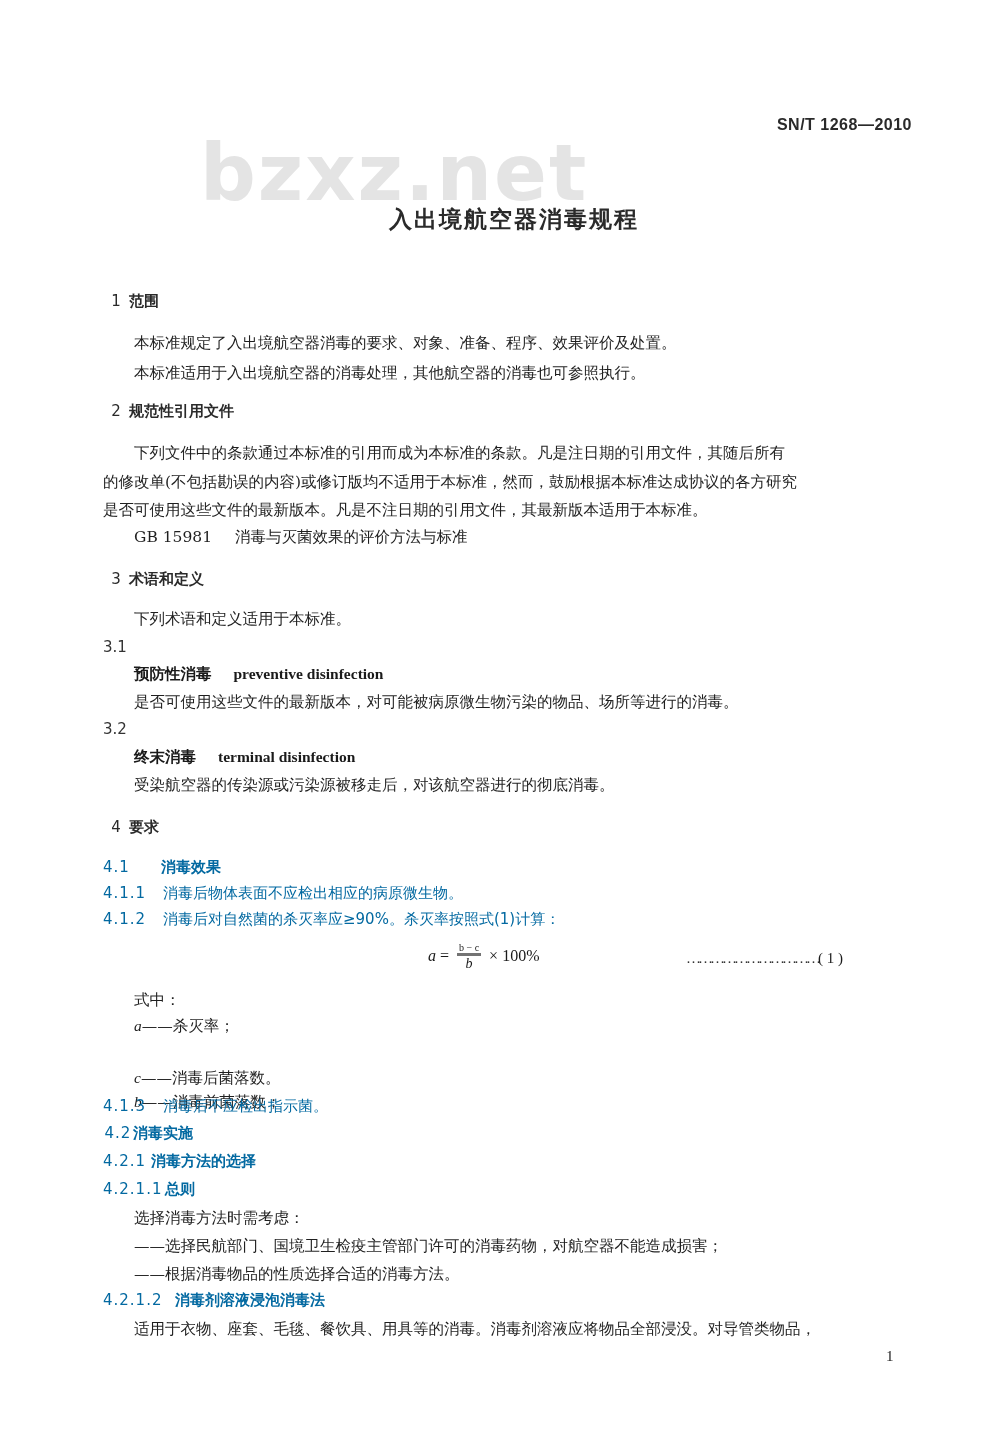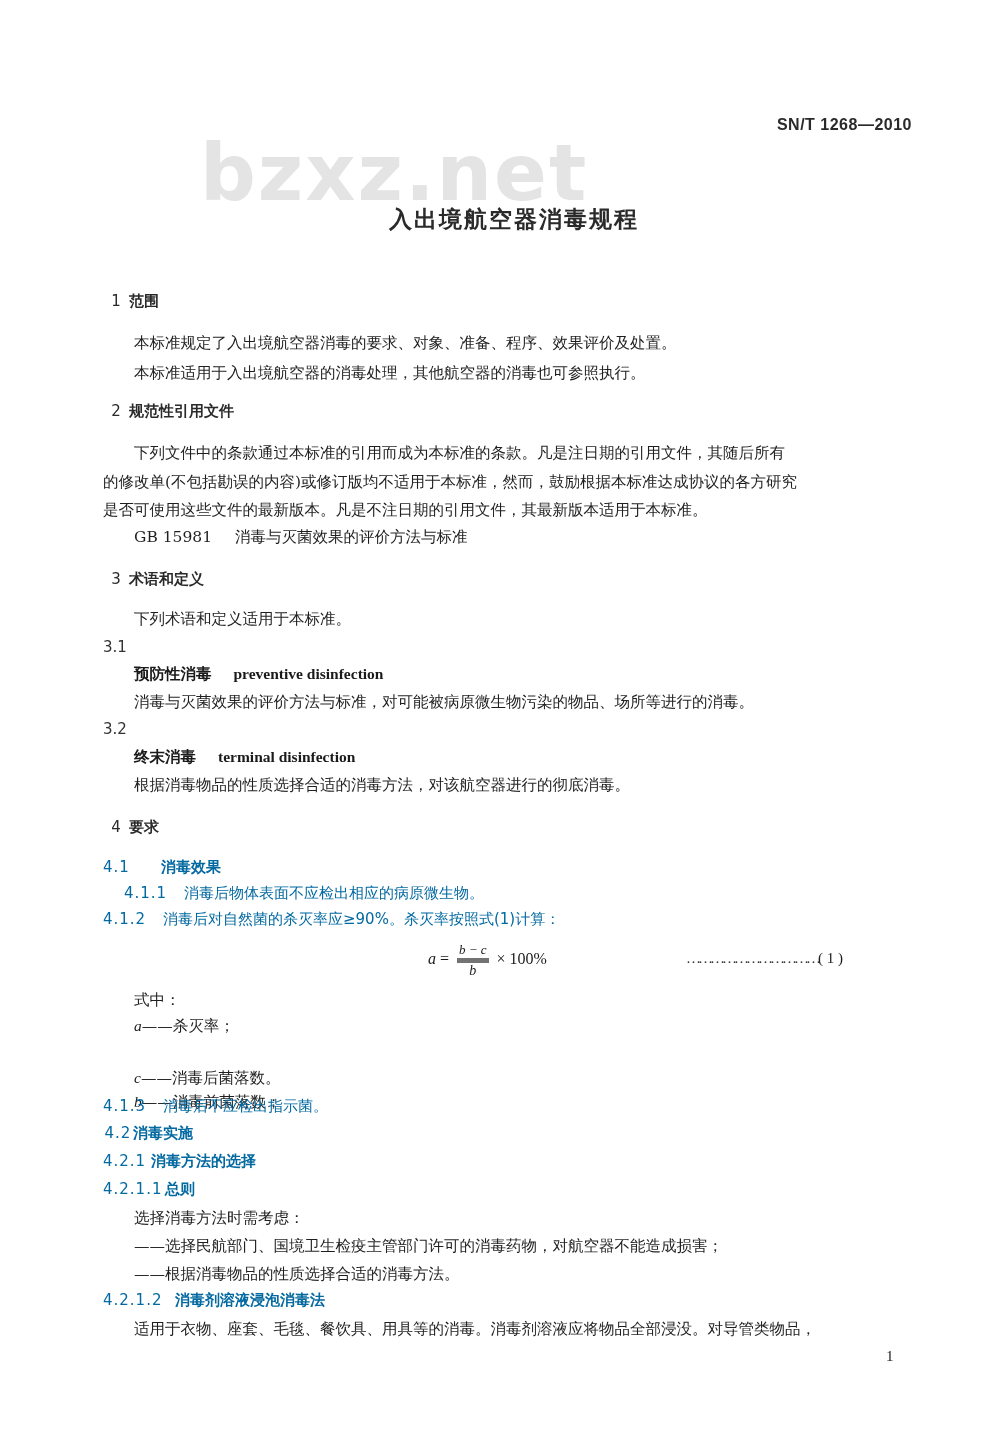--- a/index.html
+++ b/index.html
@@ -29,21 +29,21 @@
     .p { font-size: 15.5px; color: #1f1f1f; }
     .num-only { font-family: "DejaVu Sans", sans-serif; font-size: 15px; color: #333; }
     .term { font-size: 15.5px; font-weight: bold; color: #1a1a1a; }
     .term .en { margin-left: 22px; font-family: "Liberation Serif", serif; }
     .h2 { font-family: "DejaVu Sans", sans-serif; font-size: 15px; color: #0369a1; }
     .h2 .num { display: inline-block; letter-spacing: 1px; }
     .h2 .b { font-weight: bold; }
     .formula { top: 942px; left: 428px; font-size: 16px; font-family: "Liberation Serif", serif; }
     .formula .var { font-style: italic; }
     .frac { display: inline-block; vertical-align: middle; text-align: center; margin: 0 4px; }
-    .frac .top { display: block; border-bottom: 5px solid #737373; padding: 0 2px; font-style: italic; font-size: 13px; }
+    .frac .top { display: block; border-bottom: 3px solid #737373; padding: 0 2px; font-size: 10px; }
     .frac .bot { display: block; font-style: italic; font-size: 14px; }
     .eq-num { top: 950px; left: 686px; font-size: 15px; font-family: "Liberation Serif", serif; letter-spacing: 0; }
     .page-num { top: 1348px; left: 886px; font-size: 15px; font-family: "Liberation Serif", serif; }
     .italic { font-style: italic; font-family: "Liberation Serif", serif; }
   </style>
 </head>
 <body>
 
 <div class="abs std-code">SN/T 1268—2010</div>
 <div class="abs watermark">bzxz.net</div>
@@ -68,37 +68,37 @@
 
 <div class="abs h1" style="top:570px; left:103px;">
   <span class="num">3</span><span>术语和定义</span>
 </div>
 <div class="abs p" style="top:609px; left:134px;">下列术语和定义适用于本标准。</div>
 
 <div class="abs num-only" style="top:638px; left:103px;">3.1</div>
 <div class="abs term" style="top:664px; left:134px;">
   <span>预防性消毒</span><span class="en">preventive disinfection</span>
 </div>
-<div class="abs p" style="top:692px; left:134px;">消毒与灭菌效果的评价方法与标准，对可能被病原微生物污染的物品、场所等进行的消毒。</div>
+<div class="abs p" style="top:692px; left:134px;">是否可使用这些文件的最新版本，对可能被病原微生物污染的物品、场所等进行的消毒。</div>
 
 <div class="abs num-only" style="top:720px; left:103px;">3.2</div>
 <div class="abs term" style="top:747px; left:134px;">
   <span>终末消毒</span><span class="en">terminal disinfection</span>
 </div>
-<div class="abs p" style="top:775px; left:134px;">根据消毒物品的性质选择合适的消毒方法，对该航空器进行的彻底消毒。</div>
+<div class="abs p" style="top:775px; left:134px;">受染航空器的传染源或污染源被移走后，对该航空器进行的彻底消毒。</div>
 
 <div class="abs h1" style="top:818px; left:103px;">
   <span class="num">4</span><span>要求</span>
 </div>
 
 <div class="abs h2" style="top:858px; left:103px;">
   <span class="num" style="width:58px;">4.1</span><span class="b">消毒效果</span>
 </div>
 <div class="abs h2" style="top:884px; left:103px;">
-  <span class="num" style="width:60px;margin-left:21px;">4.1.1</span><span>消毒后物体表面不应检出相应的病原微生物。</span>
+  <span class="num" style="width:60px;">4.1.1</span><span>消毒后物体表面不应检出相应的病原微生物。</span>
 </div>
 <div class="abs h2" style="top:910px; left:103px;">
   <span class="num" style="width:60px;">4.1.2</span><span>消毒后对自然菌的杀灭率应≥90%。杀灭率按照式(1)计算：</span>
 </div>
 
 <div class="abs formula">
   <span class="var">a</span>
   <span>=</span>
   <span class="frac">
     <span class="top">b − c</span>

